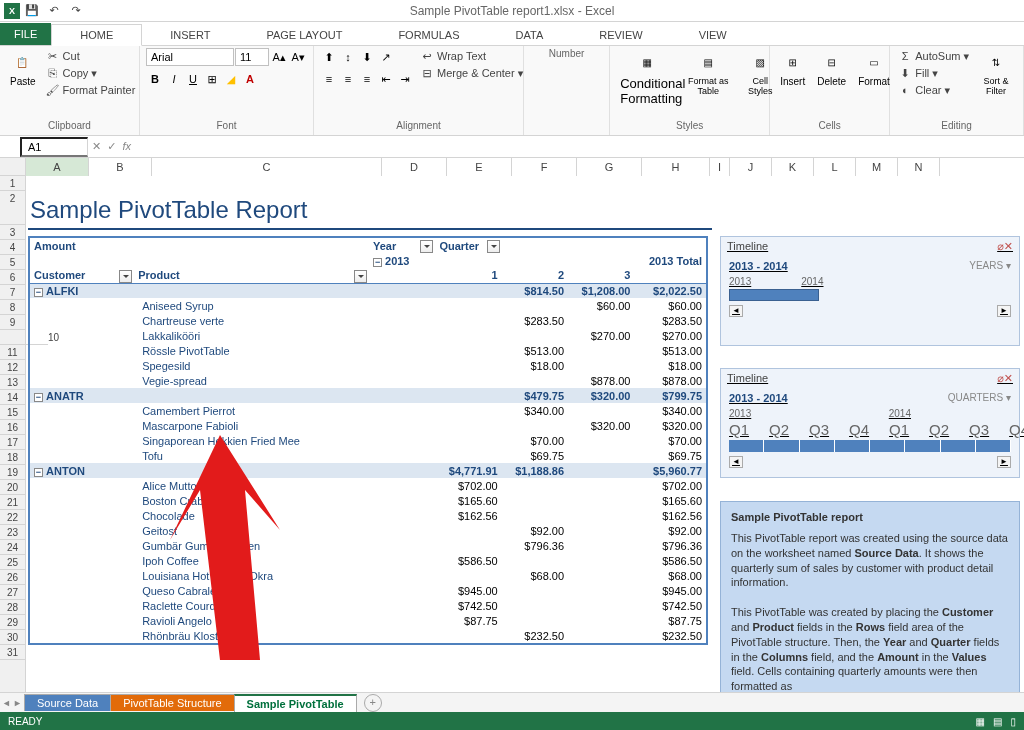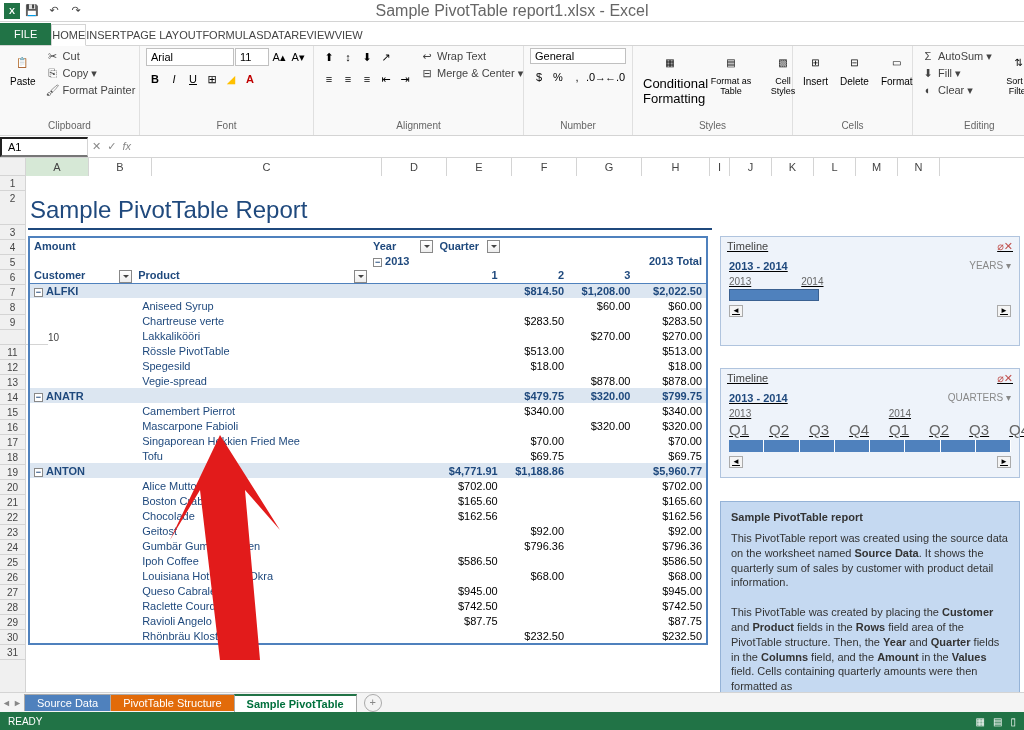--- a/index.html
+++ b/index.html
@@ -3,25 +3,25 @@
 <meta charset="utf-8">
 <style>
 * { margin:0; padding:0; box-sizing:border-box; font-family:"Segoe UI",Arial,sans-serif; }
 body { background:#fff; font-size:11px; overflow:hidden; width:1024px; height:730px; position:relative; }
 
 
 .titlebar { height:22px; background:#fff; display:flex; align-items:center; border-bottom:1px solid #d4d4d4; }
 .tb-left { display:flex; align-items:center; gap:2px; padding-left:4px; }
 .tb-icon { width:16px; height:16px; background:#217346; display:flex; align-items:center; justify-content:center; color:#fff; font-size:9px; font-weight:bold; }
 .tb-btn { width:20px; height:18px; display:flex; align-items:center; justify-content:center; color:#444; }
-.tb-title { position:absolute; left:50%; transform:translateX(-50%); color:#666; font-size:16px; }
+.tb-title { position:absolute; left:50%; transform:translateX(-50%); color:#666; font-size:12px; }
 
 
 .ribbon-tabs { height:24px; background:#fff; display:flex; align-items:flex-end; border-bottom:1px solid #d4d4d4; }
-.rtab { padding:4px 0; font-size:11px; color:#444; cursor:pointer; }
+.rtab { padding:4px 28px; font-size:11px; color:#444; cursor:pointer; }
 .rtab.file { background:#217346; color:#fff; padding:5px 14px; }
 .rtab.active { background:#fff; border:1px solid #d4d4d4; border-bottom:1px solid #fff; margin-bottom:-1px; }
 
 
 .ribbon { height:90px; background:#f9f9f9; border-bottom:1px solid #d4d4d4; display:flex; }
 .rgroup { border-right:1px solid #e0e0e0; padding:2px 6px; display:flex; flex-direction:column; justify-content:space-between; }
 .rgroup-body { flex:1; display:flex; align-items:flex-start; gap:4px; }
 .rgroup-label { text-align:center; font-size:10px; color:#666; padding-bottom:2px; }
 .rvcol { display:flex; flex-direction:column; gap:1px; }
 .ritem { display:flex; align-items:center; gap:3px; padding:1px 2px; font-size:11px; color:#444; white-space:nowrap; }
@@ -29,21 +29,21 @@
 .rbig-icon { width:24px; height:24px; display:flex; align-items:center; justify-content:center; }
 .ricon { width:14px; height:14px; display:inline-flex; align-items:center; justify-content:center; font-size:11px; }
 .font-select, .size-select { border:1px solid #c0c0c0; padding:1px 4px; font-size:11px; background:#fff; }
 .font-select { width:88px; }
 .size-select { width:34px; }
 .btn-row { display:flex; gap:1px; }
 .sq-btn { width:18px; height:18px; border:1px solid transparent; display:flex; align-items:center; justify-content:center; font-size:11px; }
 
 
 .fbar { height:22px; border-bottom:1px solid #d4d4d4; display:flex; align-items:center; background:#fff; }
-.namebox { width:88px; border-right:1px solid #d4d4d4; padding:2px 6px; font-size:11px; }
+.namebox { width:68px; border-right:1px solid #d4d4d4; padding:2px 6px; font-size:11px;margin-left:20px; }
 .fbar-btns { display:flex; padding:0 4px; gap:6px; color:#888; }
 .fx { font-style:italic; font-size:11px; }
 .formula-input { flex:1; padding:2px 6px; border:none; outline:none; }
 
 
 .sheet-area { display:flex; height:544px; }
 .rowhdr-col { width:26px; background:#f0f0f0; border-right:1px solid #d4d4d4; }
 .corner { width:26px; height:18px; background:#f0f0f0; border-right:1px solid #d4d4d4; border-bottom:1px solid #d4d4d4; }
 .colhdr { border-right:1px solid #d4d4d4; text-align:center; font-size:11px; color:#444; line-height:18px; }
 .colhdr.sel { background:#d6e8d6; }
@@ -198,30 +198,20 @@
             <span class="ricon">↩</span>
             <span>Wrap Text</span>
           </div>
         <div class="ritem"><span class="ricon">⊟</span><span>Merge &amp; Center</span> ▾</div>
       </div>
     </div>
     <div class="rgroup-label">Alignment</div>
   </div>
 
   <div class="rgroup" style="width:110px">
-    <div class="rgroup-body rvcol" style="gap:4px">
-      <input class="font-select" style="width: 96px;" value="General">
-      <div class="btn-row">
-        <div class="sq-btn">$</div>
-        <div class="sq-btn">%</div>
-        <div class="sq-btn">,</div>
-        <div class="sq-btn">.0→</div>
-        <div class="sq-btn">←.0</div>
-      </div>
-    </div>
     <div class="rgroup-label">Number</div>
   </div>
 
   <div class="rgroup" style="width:160px">
     <div class="rgroup-body">
       <div class="rbig">
           <div class="rbig-icon">▦</div>
           <span style="font-size:13px;text-align:center;width:54px">Conditional Formatting</span>
         </div>
       <div class="rbig">

